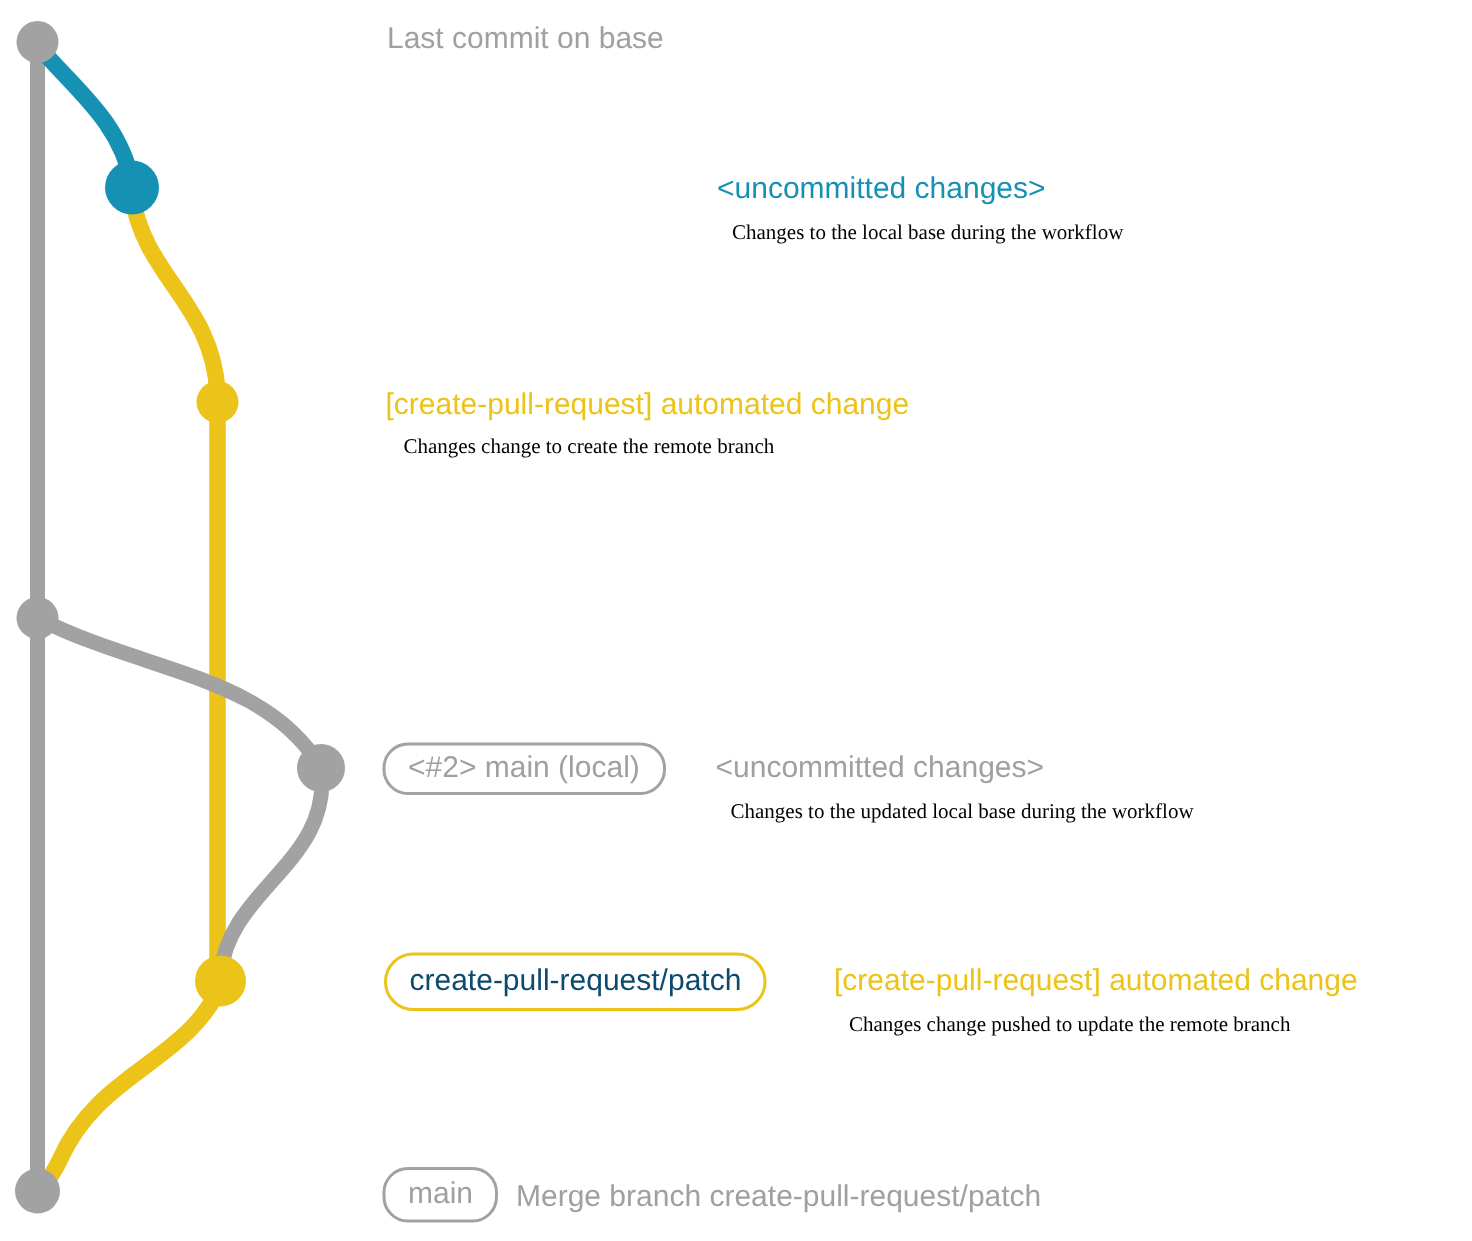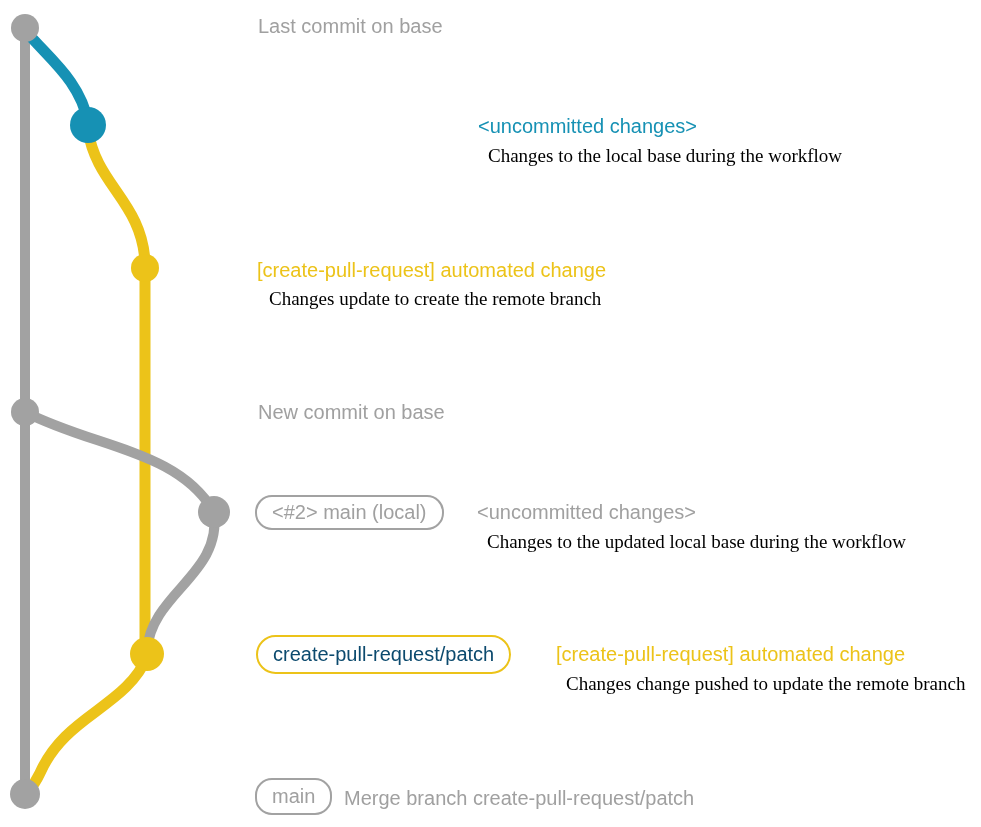--- a/index.html
+++ b/index.html
@@ -9,21 +9,21 @@
   }
   .graph-svg { position:absolute; left:0; top:0; }
   .label { position:absolute; font-size:20px; line-height:24px; white-space:nowrap; }
   .tag {
     position:absolute; display:inline-flex; align-items:center;
     border:2px solid; border-radius:17px; padding:0 15px; height:35px;
     font-size:20px; white-space:nowrap; box-sizing:border-box; background:#fff;
   }
   .desc {
     position:absolute; font-family:"Liberation Serif", serif;
-    font-size:19px; line-height:21px; color:#000000; white-space:nowrap;
+    font-size:14px; line-height:21px; color:#000000; white-space:nowrap;
   }
   
   #lbl-last-commit { left:258px; top:14px; }
   #tag-main-1      { left:255px; top:110px; }
   #status-1        { left:478px; top:114px; }
   #desc-1          { left:488px; top:145px; }
   #lbl-cpr-1       { left:257px; top:258px; }
   #desc-2          { left:269px; top:288px; }
   #lbl-new-commit  { left:258px; top:400px; }
   #tag-main-2      { left:255px; top:495px; }
@@ -62,23 +62,22 @@
     <circle cx="147" cy="654" r="17" fill="#ecc319"></circle>
     <circle cx="25" cy="794" r="15" fill="#a2a2a2"></circle>
   </svg>
 
   <div class="label" id="lbl-last-commit" style="color: rgb(160, 160, 160);">Last commit on base</div>
 
   <div class="label" id="status-1" style="color: rgb(22, 145, 180);">&lt;uncommitted changes&gt;</div>
   <div class="desc" id="desc-1">Changes to the local base during the workflow</div>
 
   <div class="label" id="lbl-cpr-1" style="color: rgb(236, 195, 25);">[create-pull-request] automated change</div>
-  <div class="desc" id="desc-2">Changes update to create the remote branch</div>
+  <div class="desc" id="desc-2">Changes change to create the remote branch</div>
 
-  <div class="label" id="lbl-new-commit" style="color: rgb(160, 160, 160);">New commit on base</div>
 
   <div class="tag" id="tag-main-2" style="color: rgb(160, 160, 160); border-color: rgb(162, 162, 162);">&lt;#2&gt; main (local)</div>
   <div class="label" id="status-2" style="color: rgb(160, 160, 160);">&lt;uncommitted changes&gt;</div>
   <div class="desc" id="desc-3">Changes to the updated local base during the workflow</div>
 
   <div class="tag" id="tag-patch" style="color: #0c4a6e; border-color: rgb(236, 195, 25);">create-pull-request/patch</div>
   <div class="label" id="lbl-cpr-2" style="color: rgb(236, 195, 25);">[create-pull-request] automated change</div>
   <div class="desc" id="desc-4">Changes change pushed to update the remote branch</div>
 
   <div class="tag" id="tag-main-3" style="color: rgb(160, 160, 160); border-color: rgb(162, 162, 162);">main</div>

